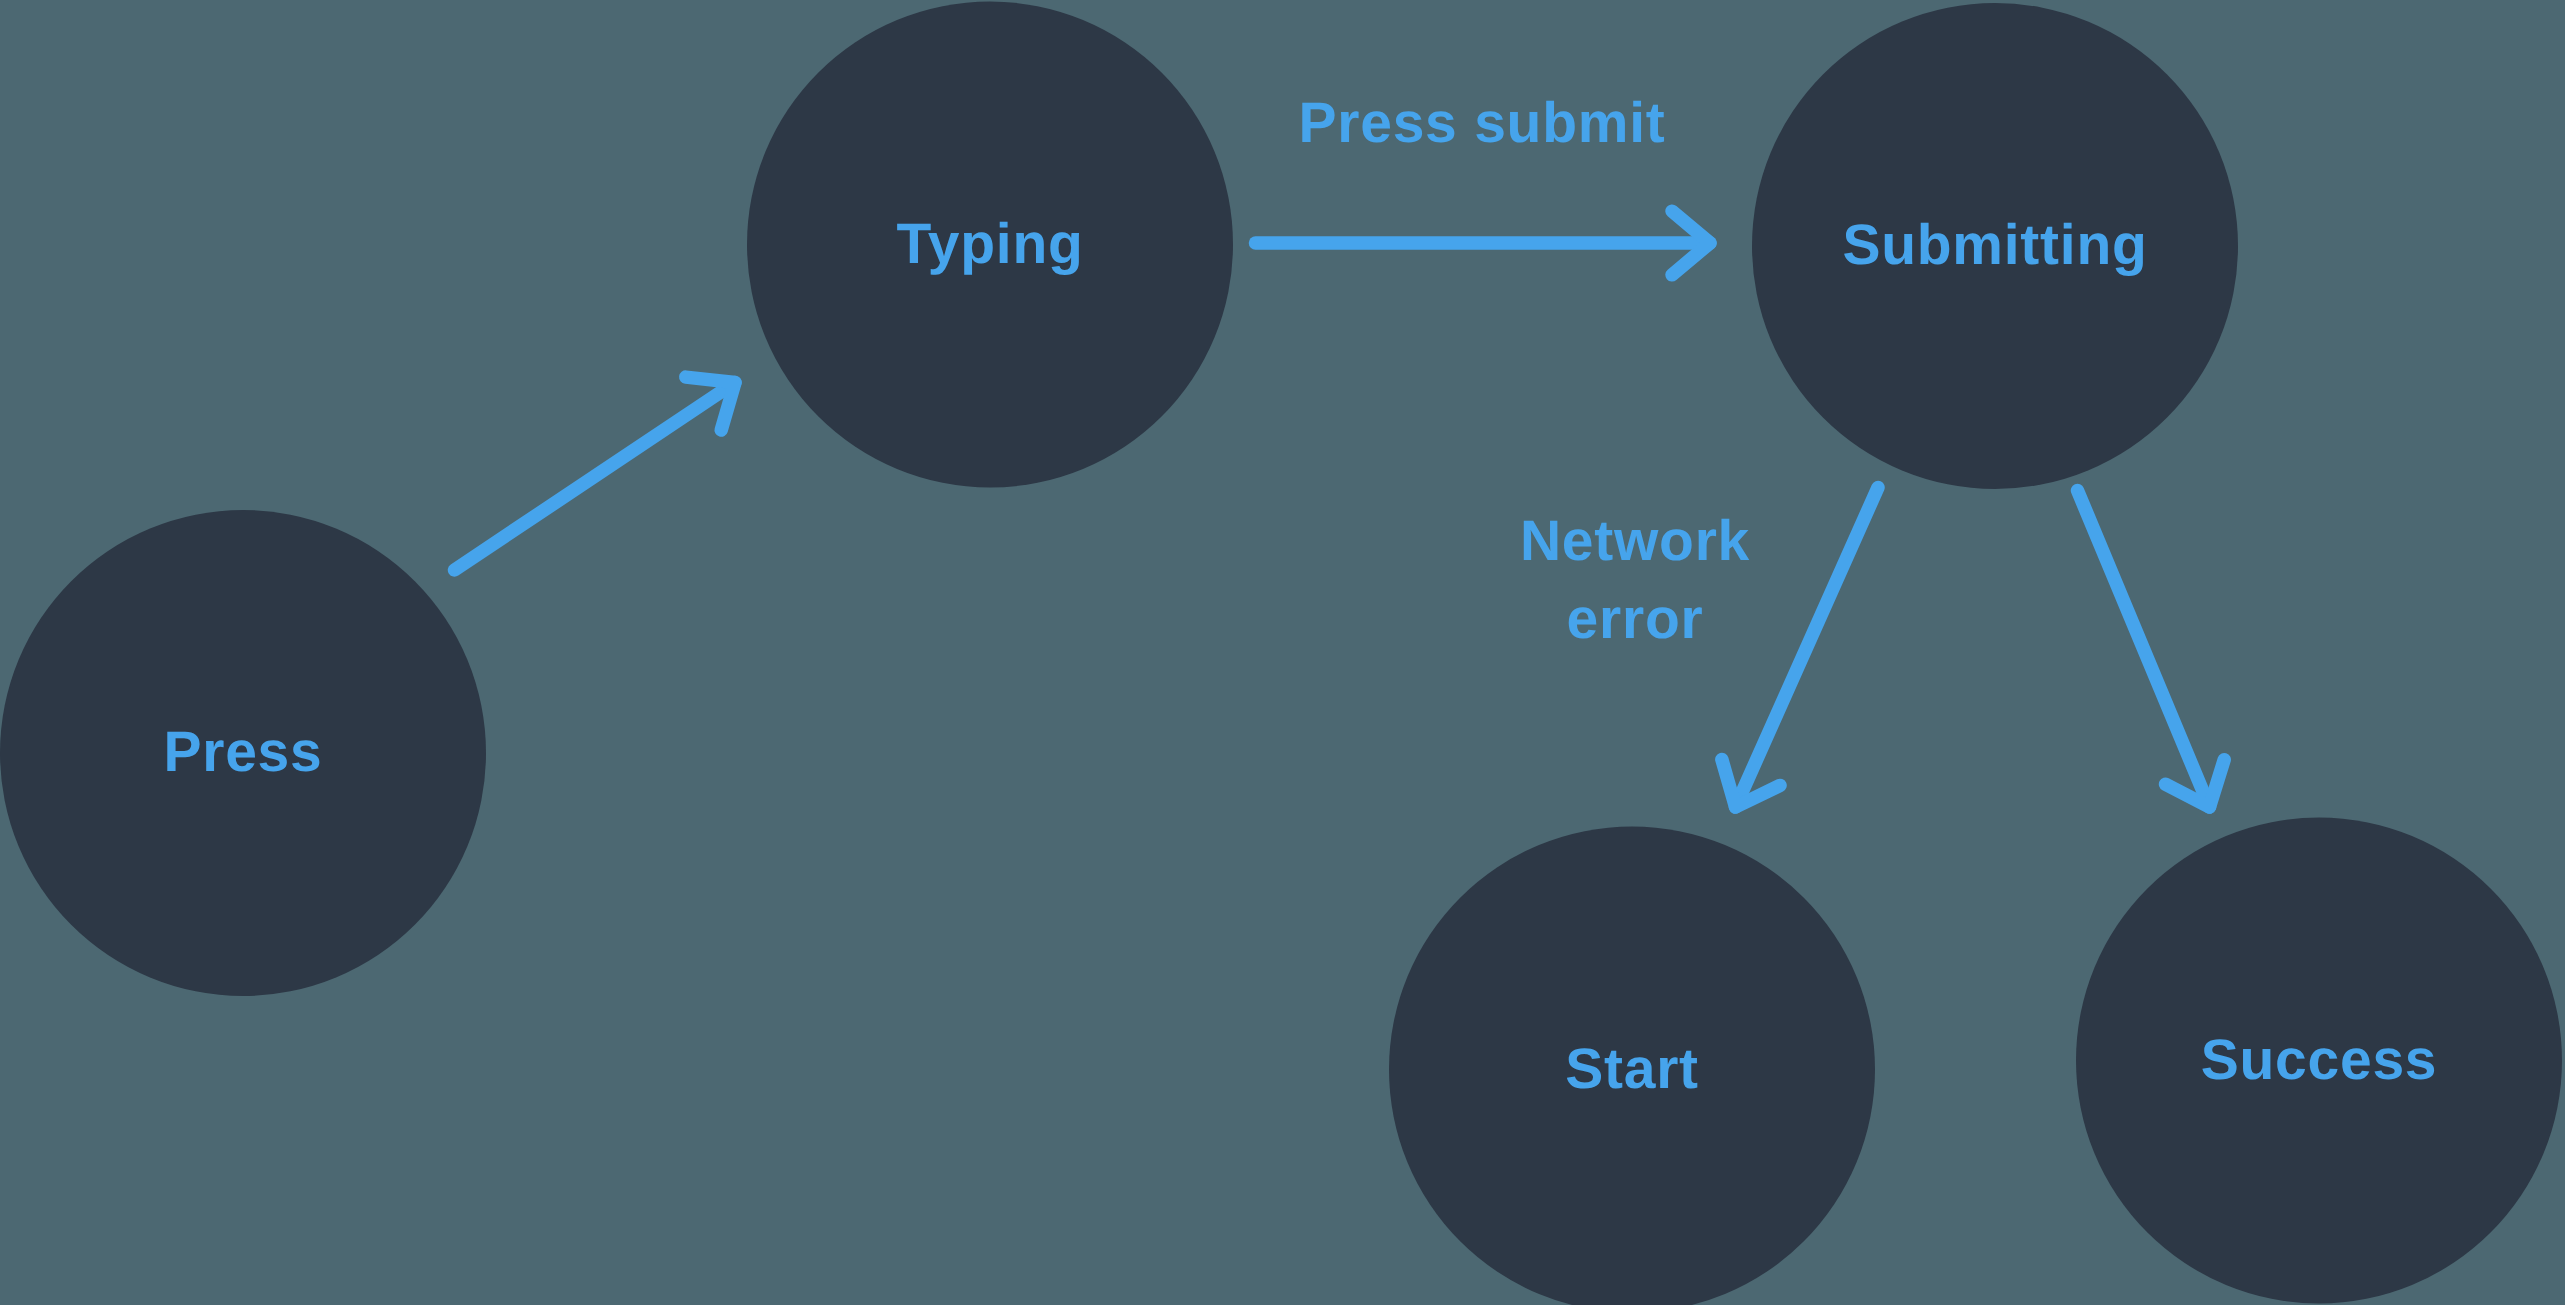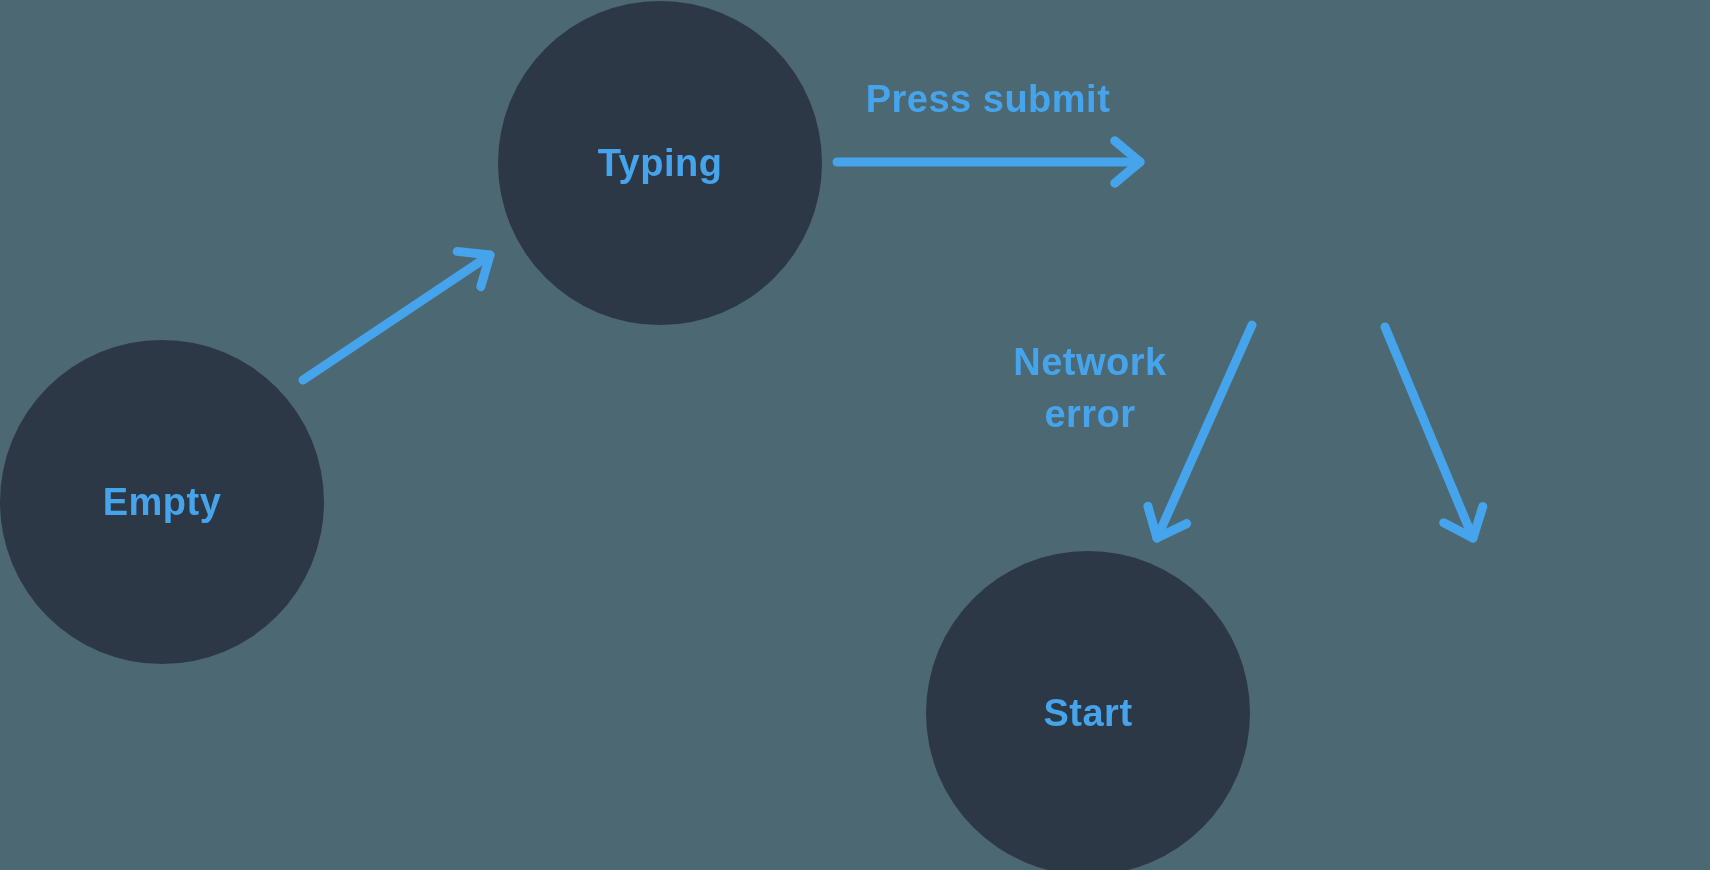--- a/index.html
+++ b/index.html
@@ -53,21 +53,21 @@
     line-height:1.38;
   }
   
   .node-empty      {left:0px;    top:340px;}
   .node-typing     {left:498px;  top:1px;}
   .node-submitting {left:1168px; top:2px;}
   .node-error      {left:926px;  top:551px;}
   .node-success    {left:1384px; top:545px;}
   
   .lbl-start-typing    {left:328px;  top:234px; width:180px;}
-  .lbl-press-submit    {left:988px;  top:99px;  white-space:nowrap;text-align:center;}
+  .lbl-press-submit    {left:988px;  top:83px;  white-space:nowrap;text-align:center;}
   .lbl-network-error   {left:1090px; top:388px; width:220px;}
   .lbl-network-success {left:1548px; top:396px; width:220px;}
 </style>
 </head>
 <body>
 
 <div class="stage">
 
   <svg class="edges-layer" id="edges" viewBox="0 0 1710 870" xmlns="http://www.w3.org/2000/svg">
       <g fill="none" stroke="#46A4EC" stroke-width="9" stroke-linecap="round" stroke-linejoin="round">
@@ -82,32 +82,38 @@
         <path d="M 1252 325 L 1157 538"></path>
         <path d="M 1147.9 506.3 L 1157 538 L 1186.7 523.6"></path>
       </g>
       <g fill="none" stroke="#46A4EC" stroke-width="9" stroke-linecap="round" stroke-linejoin="round">
         <path d="M 1385 327 L 1473 538"></path>
         <path d="M 1443.7 522.8 L 1473 538 L 1482.8 506.5"></path>
       </g>
     </svg>
 
   <div class="node node-empty">
-    <span class="node-label">Empty</span>
+    <span class="node-label">Press</span>
   </div>
 
   <div class="node node-typing">
     <span class="node-label">Typing</span>
   </div>
 
+  <div class="node node-submitting">
+    <span class="node-label">Submitting</span>
+  </div>
 
   <div class="node node-error">
     <span class="node-label">Start</span>
   </div>
 
+  <div class="node node-success">
+    <span class="node-label">Success</span>
+  </div>
 
 
   <div class="edge-label lbl-press-submit">Press submit</div>
 
   <div class="edge-label lbl-network-error">Network error</div>
 
 
 </div>
 
 </body></html>

